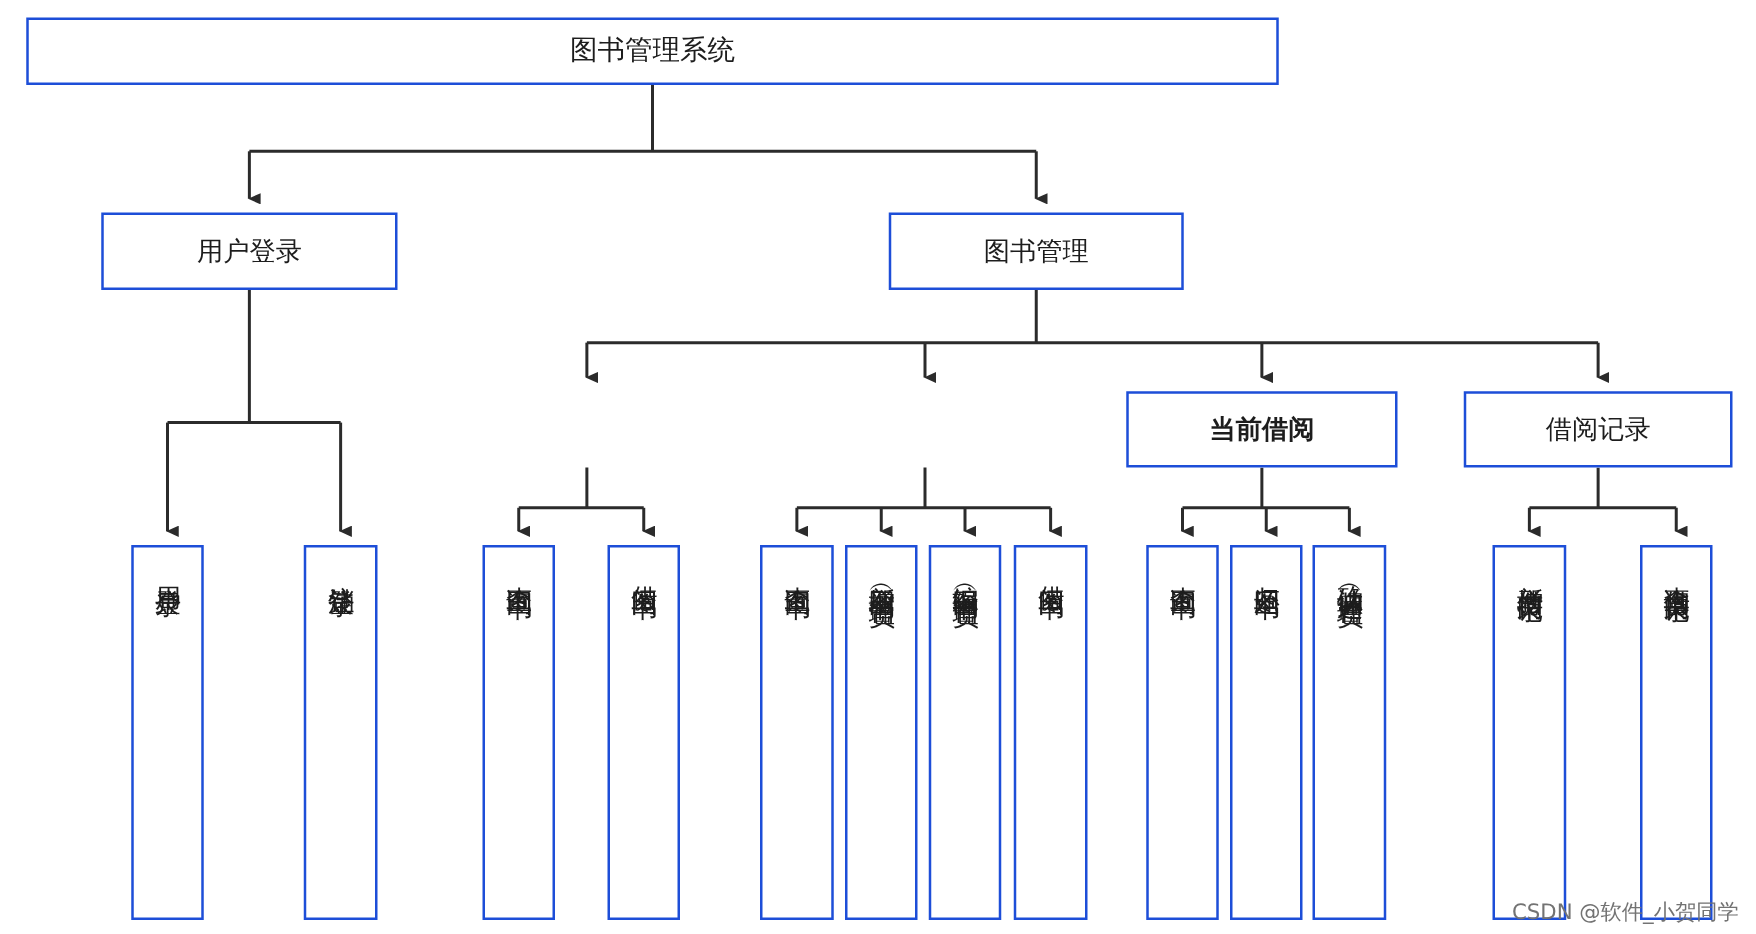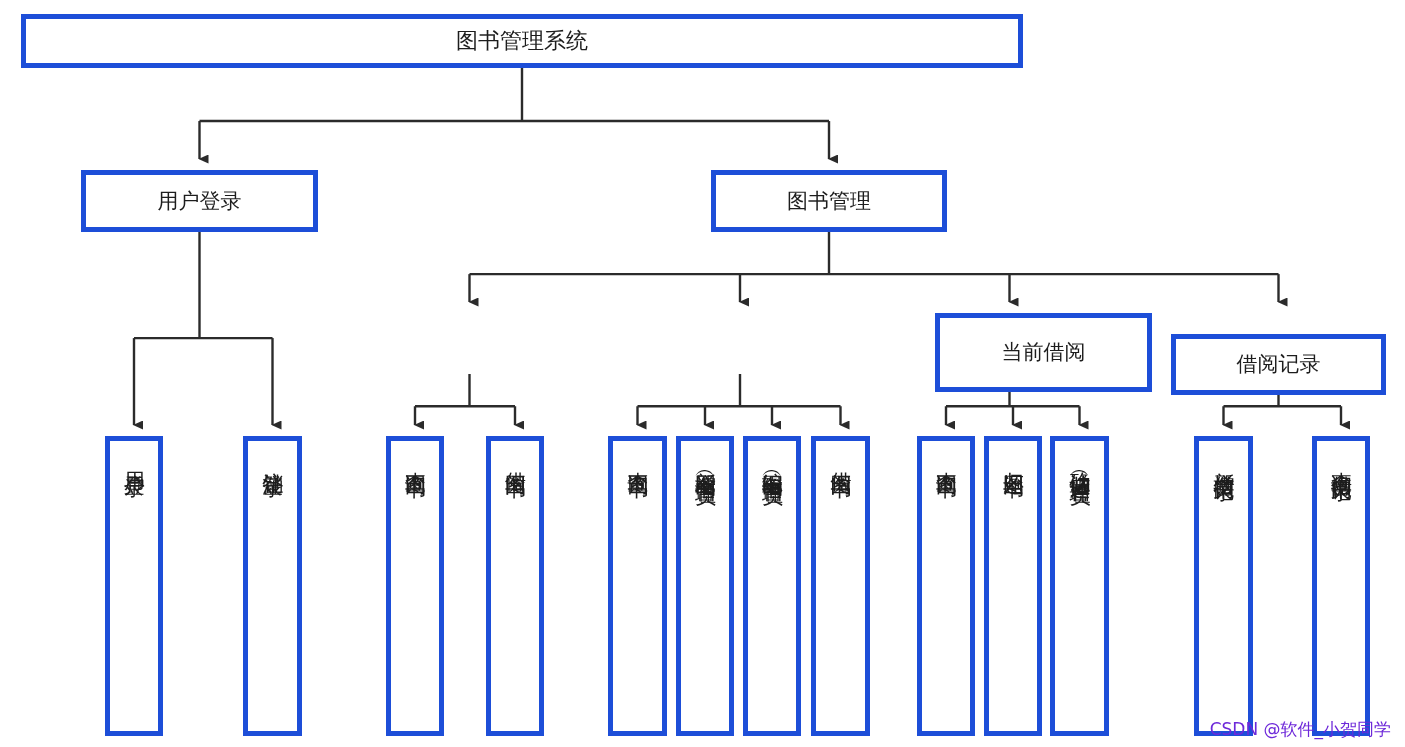--- a/index.html
+++ b/index.html
@@ -22,21 +22,21 @@
     position: absolute;
     left: 0;
     top: 0;
     width: 1405px;
     height: 747px;
   }
   .node {
     position: absolute;
     box-sizing: border-box;
     background: #ffffff;
-    border: 5px solid #1d4ed8;
+    border: 2px solid #1d4ed8;
     display: flex;
     align-items: center;
     justify-content: center;
     z-index: 3;
   }
   .node .label {
     color: #1d1d1d;
     text-align: center;
     line-height: 1.28;
     white-space: nowrap;
@@ -56,21 +56,21 @@
     text-orientation: upright;
     font-size: 21px;
     letter-spacing: 2px;
     line-height: 1;
   }
   #watermark {
     position: absolute;
     right: 14px;
     bottom: 6px;
     font-size: 17px;
-    color: #6d28d9;
+    color: #737373;
     z-index: 8;
     white-space: nowrap;
     pointer-events: none;
     text-align: right;
   }
 </style>
 </head>
 <body>
 
 <div id="diagram-root">
@@ -122,24 +122,24 @@
     <span class="label">图书管理系统</span>
   </div>
 
   <div class="node horizontal" style="left: 81px; top: 170px; width: 237px; height: 62px;">
     <span class="label">用户登录</span>
   </div>
   <div class="node horizontal" style="left: 711px; top: 170px; width: 236px; height: 62px; align-items: center;">
     <span class="label">图书管理</span>
   </div>
 
-  <div class="node horizontal" style="left: 935px; top: 313px; width: 217px; height: 79px;">
+  <div class="node horizontal" style="left: 901px; top: 313px; width: 217px; height: 61px; font-weight: bold;">
     <span class="label">当前借阅</span>
   </div>
-  <div class="node horizontal" style="left: 1171px; top: 313px; width: 215px; height: 61px; margin-top: 21px;">
+  <div class="node horizontal" style="left: 1171px; top: 313px; width: 215px; height: 61px;">
     <span class="label">借阅记录</span>
   </div>
 
   <div class="node vertical" style="left: 105px; top: 436px; width: 58px; height: 300px;">
     <span class="label">用户登录</span>
   </div>
   <div class="node vertical" style="left: 243px; top: 436px; width: 59px; height: 300px;">
     <span class="label">注销登录</span>
   </div>
 

